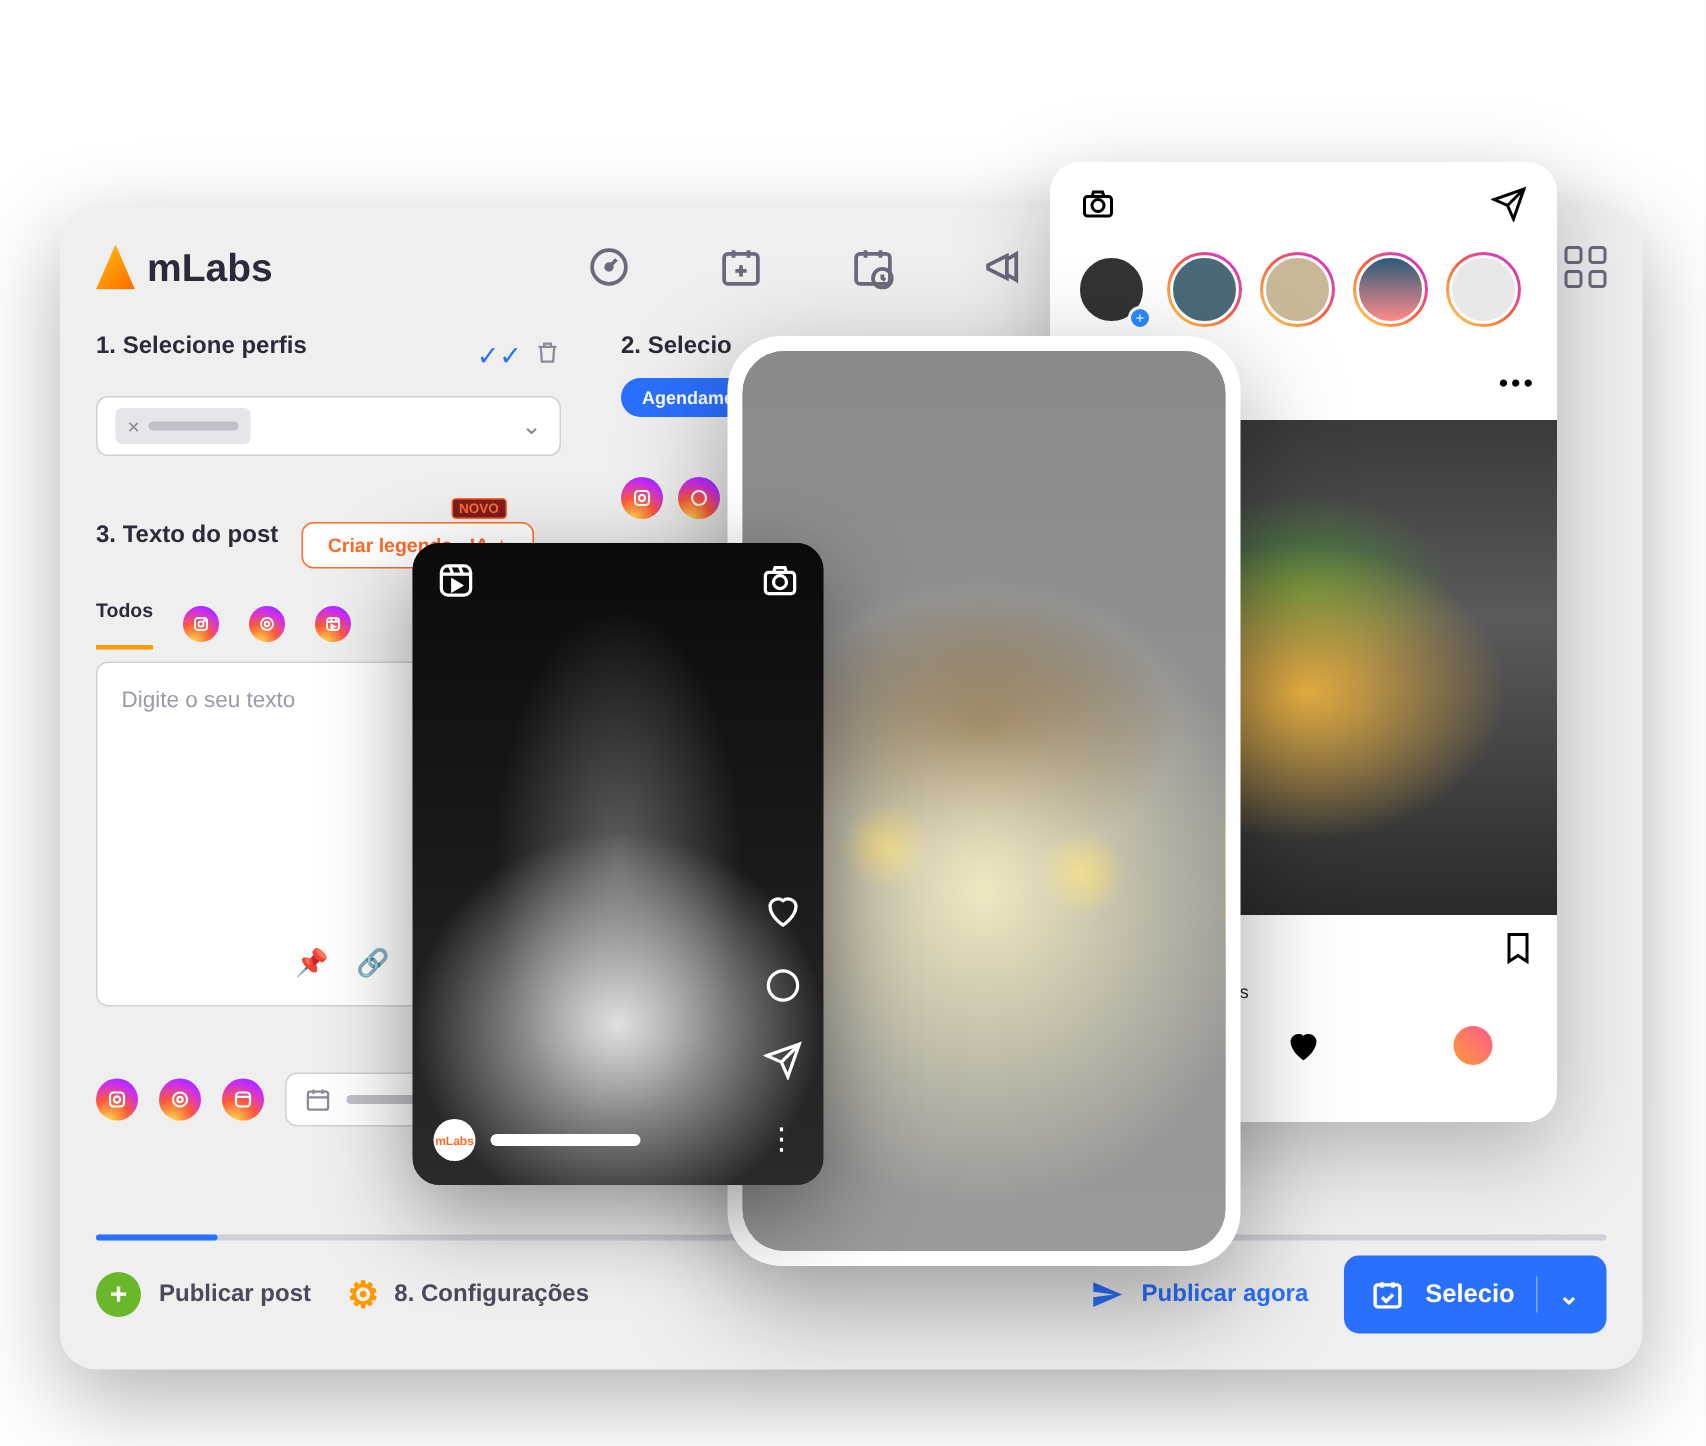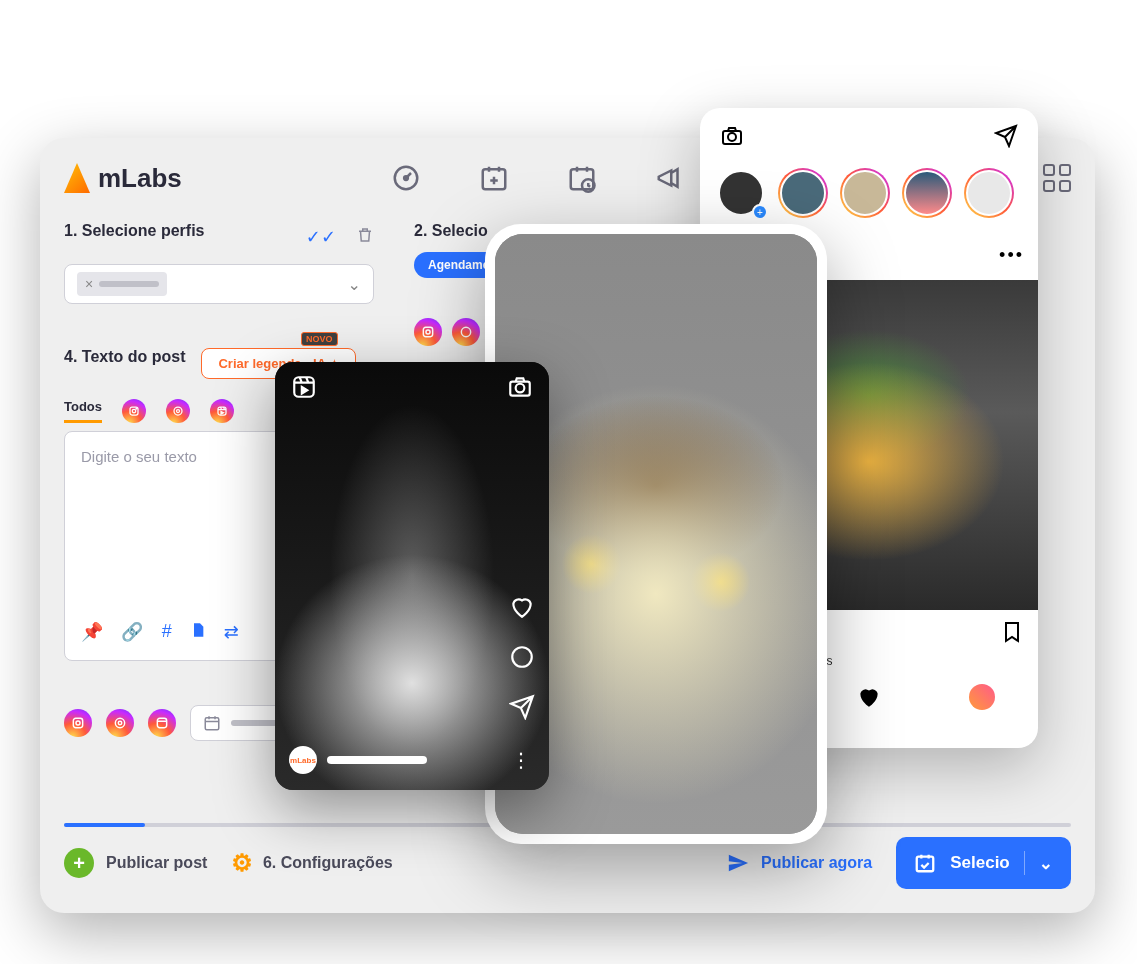--- a/index.html
+++ b/index.html
@@ -25,44 +25,44 @@
     .nav-icon { width: 32px; height: 32px; color: #6a6a7a; display: flex; align-items: center; justify-content: center; cursor: pointer; }
     .grid-icons { margin-left: auto; display: flex; gap: 6px; }
     .grid-dot { width: 12px; height: 12px; border: 2px solid #6a6a7a; border-radius: 3px; }
     
     .section-title { font-weight: 700; font-size: 16px; color: #2a2a3a; margin-bottom: 12px; }
     
     .columns { display: flex; gap: 40px; }
     .left-col { width: 310px; }
     .right-col { flex: 1; }
     
-    .profile-row { display: flex; align-items: center; gap: 12px; }
+    .profile-row { display: flex; align-items: center; }
     .checks { color: #2a70ff; font-size: 18px; margin-left: auto; }
     .trash { color: #8a8a9a; font-size: 18px; margin-left: 8px; }
     
     .select-box { margin-top: 12px; border: 1px solid #d0d0d8; border-radius: 8px; height: 40px; display: flex; align-items: center; padding: 0 12px; background: #fff; }
     .tag { background: #e5e5ea; border-radius: 4px; padding: 4px 8px; display: flex; align-items: center; gap: 6px; }
     .tag-x { color: #888; font-size: 14px; }
     .tag-line { width: 60px; height: 6px; background: #c0c0c8; border-radius: 3px; }
     .chevron { margin-left: auto; color: #888; }
     
     .text-section { margin-top: 44px; }
     .text-header { display: flex; align-items: flex-start; gap: 16px; }
     .ai-badge-wrap { position: relative; }
-    .novo-badge { position: absolute; top: -16px; right: 18px; background: #404040; border: 1px solid #ff6a2a; color: #ff6a2a; font-size: 9px; font-weight: 700; border-radius: 3px; padding: 1px 4px; }
+    .novo-badge { position: absolute; top: -16px; right: 18px; background: #7f1d1d; border: 1px solid #ff6a2a; color: #ff6a2a; font-size: 9px; font-weight: 700; border-radius: 3px; padding: 1px 4px; }
     .ai-btn { border: 1.5px solid #ff6a2a; color: #ff6a2a; font-size: 13px; font-weight: 600; border-radius: 8px; padding: 7px 16px; background: #fff; display: flex; align-items: center; gap: 4px; }
     .ai-star { font-size: 10px; }
     
     .tabs { display: flex; align-items: center; gap: 20px; margin-top: 20px; }
-    .tab { font-size: 13px; color: #6a6a7a; padding-bottom: 6px; }
+    .tab { font-size: 13px; color: #6a6a7a; padding-bottom: 16px; }
     .tab.active { color: #2a2a3a; font-weight: 600; border-bottom: 3px solid #ff9a00; }
     .social-circle { width: 24px; height: 24px; border-radius: 50%; background: radial-gradient(circle at 30% 100%, #ffd94a, #ff5a3a 40%, #c82aff 75%, #5a3aff); display: flex; align-items: center; justify-content: center; }
     .social-circle svg { width: 12px; height: 12px; }
     
-    .textarea-box { margin-top: 8px; border: 1px solid #d0d0d8; border-radius: 8px; background: #fff; height: 230px; padding: 16px; display: flex; flex-direction: column; }
+    .textarea-box { margin-top: 8px; border: 1px solid #d0d0d8; border-radius: 8px; background: #fff; height: 230px; padding: 16px; display: flex; flex-direction: row; }
     .placeholder { color: #9a9aa8; font-size: 15px; }
     .toolbar { margin-top: auto; display: flex; gap: 18px; color: #2a70ff; font-size: 18px; }
     
     .format-chip { background: #2a70ff; color: #fff; font-size: 12px; font-weight: 600; border-radius: 14px; padding: 6px 14px; display: inline-block; }
     .format-row { margin-top: 40px; display: flex; gap: 10px; }
     .small-social { width: 28px; height: 28px; border-radius: 50%; background: radial-gradient(circle at 30% 100%, #ffd94a, #ff5a3a 40%, #c82aff 75%, #5a3aff); display: flex; align-items: center; justify-content: center; }
     
     .date-section { margin-top: 44px; }
     .date-row { display: flex; align-items: center; gap: 14px; margin-top: 12px; }
     .date-input { display: flex; align-items: center; gap: 10px; border: 1px solid #d0d0d8; border-radius: 8px; padding: 8px 12px; background: #fff; }
@@ -224,21 +224,21 @@
       <div class="select-box">
         <div class="tag">
           <span class="tag-x">×</span>
           <div class="tag-line"></div>
         </div>
         <span class="chevron">⌄</span>
       </div>
 
       <div class="text-section">
         <div class="text-header">
-          <div class="section-title">4. Texto do post</div>
+          <div class="section-title">3. Texto do post</div>
           <div class="ai-badge-wrap">
             <div class="novo-badge">NOVO</div>
             <button class="ai-btn">
               <span>Criar legenda - IA</span>
               <span class="ai-star">✦</span>
             </button>
           </div>
         </div>
         <div class="tabs">
           <div class="tab active">Todos</div>
@@ -332,21 +332,21 @@
     <div class="progress-fill"></div>
   </div>
 
   <div class="footer">
     <div class="add-btn">
       <div class="plus-circle">+</div>
       <span>Publicar post</span>
     </div>
     <div class="config-btn">
       <span class="gear">⚙</span>
-      <span>6. Configurações</span>
+      <span>8. Configurações</span>
     </div>
     <div class="publish-btn">
       <svg width="22" height="22" viewBox="0 0 24 24" fill="#2a70ff">
           <path d="M2 21l21-9L2 3v7l15 2-15 2z"></path>
         </svg>
       <span>Publicar agora</span>
     </div>
     <div class="schedule-btn">
       <svg width="22" height="22" viewBox="0 0 24 24" fill="none" stroke="#fff" stroke-width="2.5">
           <rect x="3" y="5" width="18" height="16" rx="2"></rect>

